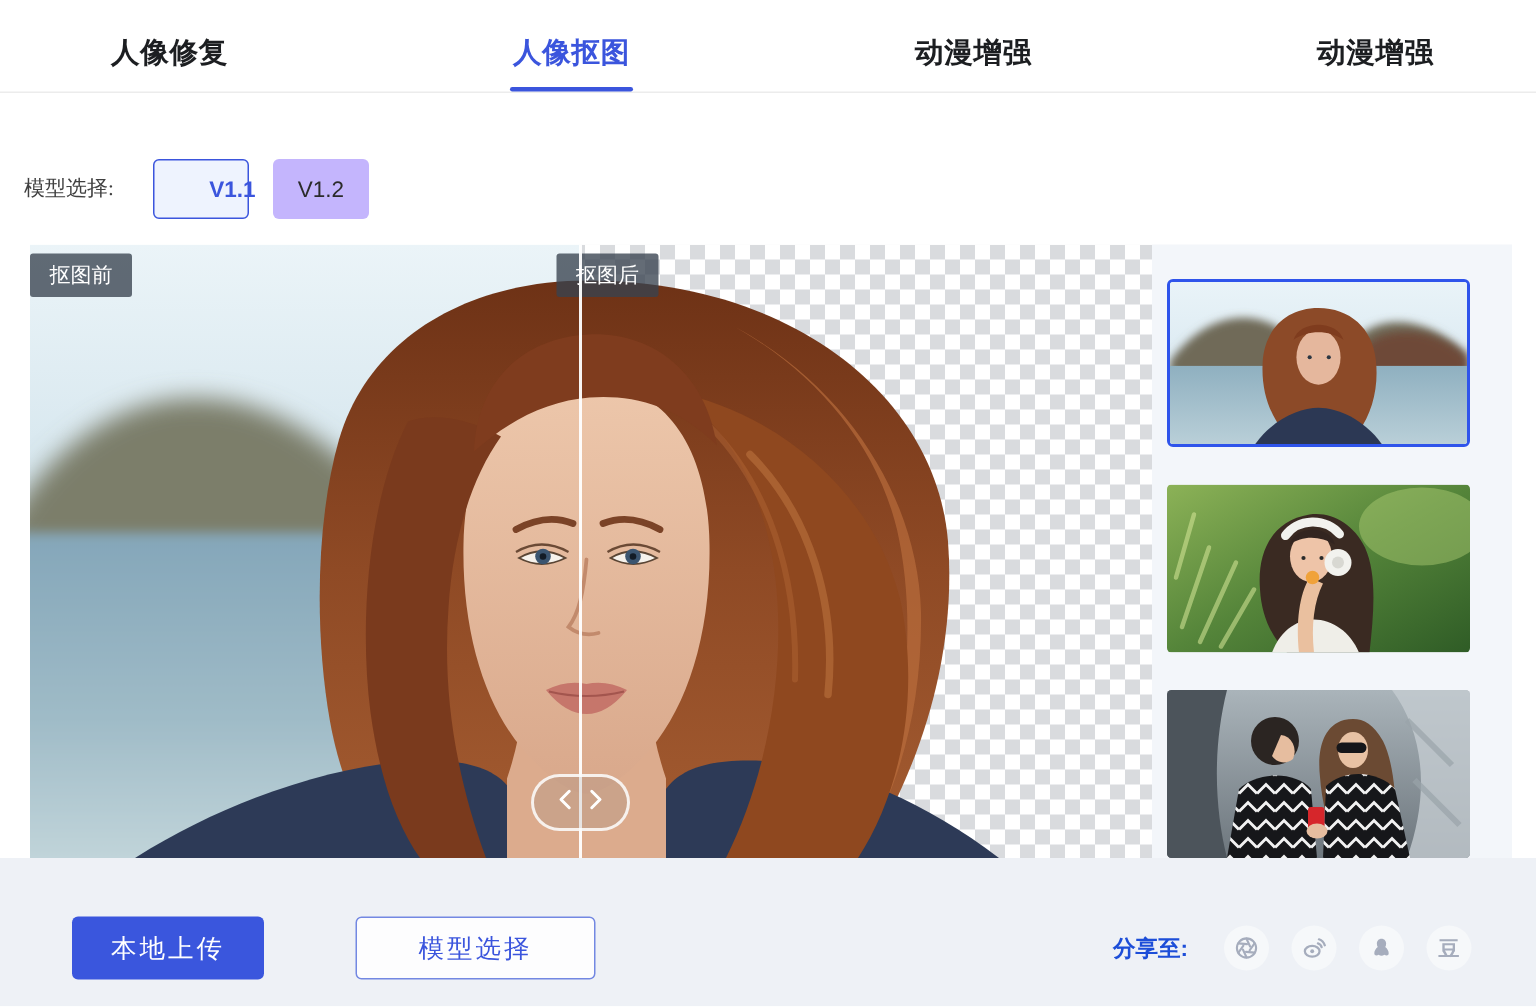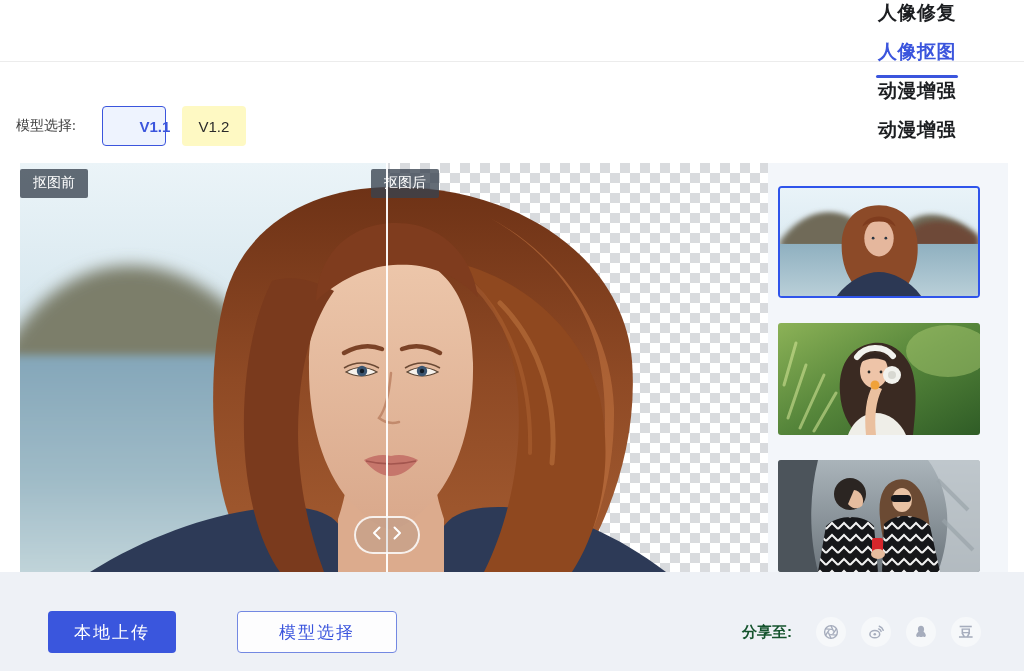--- a/index.html
+++ b/index.html
@@ -3,44 +3,44 @@
 <meta charset="utf-8">
 <style>
   * { margin:0; padding:0; box-sizing:border-box; }
   html,body { width:1024px; height:671px; background:#ffffff;
     font-family:"Liberation Sans", sans-serif; }
   .app { position:relative; width:1024px; height:671px; overflow:hidden; background:#fff; }
 
   
   .tabbar { position:absolute; left:0; top:0; width:1024px; height:62px;
     border-bottom:1px solid #ececec; display:flex; align-items:flex-end;
-    justify-content:space-between; padding:0 66px 0 72px;flex-direction:column; }
+    justify-content:space-between; padding:0 66px 0 72px; }
   .tab { position:relative; font-size:19px; font-weight:700; color:#1c1e21;
     padding:0 2px 13px 2px; cursor:pointer; letter-spacing:0.5px; white-space:nowrap; }
   .tab.active { color:#3b55dd; }
   .tab.active::after { content:""; position:absolute; left:0; right:0; bottom:0;
     height:3px; background:#3b55dd; border-radius:2px; }
 
   
   .model-row { position:absolute; left:16px; top:106px; height:40px;
     display:flex; align-items:center; }
   .model-label { font-size:14px; color:#404040; margin-right:26px;font-family:Liberation Serif, serif; }
   .model-btn { width:64px; height:40px; border-radius:4px; font-size:15px;
-    border:1px solid transparent; background:#fef9c3; color:#2b2b2b;
+    border:1px solid transparent; background:#c4b5fd; color:#2b2b2b;
     display:flex; align-items:center; justify-content:center; cursor:pointer;
     font-family:"Liberation Sans", sans-serif; }
   .model-btn + .model-btn { margin-left:16px; }
   .model-btn.selected { background:#eef3fe; border-color:#3b55dd; color:#3b55dd; font-weight:700;padding-left:42px; }
 
   
   .right-panel { position:absolute; left:768px; top:163px; width:240px; height:409px; background:#f3f6fa; }
   .bottom-strip { position:absolute; left:0; top:572px; width:1024px; height:99px; background:#eef1f6; }
 
   
-  .compare { position:absolute; left:20px; top:163px; width:748px; height:409px; overflow:hidden;font-family:Liberation Mono, monospace; }
+  .compare { position:absolute; left:20px; top:163px; width:748px; height:409px; overflow:hidden; }
   .compare svg.scene { position:absolute; inset:0; width:100%; height:100%; display:block; }
   .badge { position:absolute; top:6px; height:29px; line-height:29px; padding:0 13px;
     background:rgba(57,66,80,0.78); color:#fff; font-size:14px; border-radius:2px; }
   .badge.before { left:0; }
   .badge.after  { left:351px; }
   .divider-line { position:absolute; left:366px; top:0; width:2px; height:409px;
     background:rgba(255,255,255,0.95); cursor:ew-resize; }
   .handle { position:absolute; left:334px; top:353px; width:66px; height:38px;
     border:2px solid rgba(255,255,255,0.85); border-radius:19px;
     background:rgba(130,130,130,0.18); display:flex; align-items:center;
@@ -56,21 +56,21 @@
 
   
   .btn-upload { position:absolute; left:48px; top:611px; width:128px; height:42px;
     background:#3a56dd; color:#fff; font-size:17px; letter-spacing:2px;
     border:none; border-radius:4px; cursor:pointer; font-family:"Liberation Sans", sans-serif; }
   .btn-download { position:absolute; left:237px; top:611px; width:160px; height:42px;
     background:#fdfdfe; color:#3b55dd; font-size:17px; letter-spacing:2px;
     border:1px solid #7388e2; border-radius:4px; cursor:pointer; font-family:"Liberation Sans", sans-serif; }
   .share-row { position:absolute; left:742px; top:617px; height:30px;
     display:flex; align-items:center; }
-  .share-label { font-size:15px; font-weight:700; color:#14532d; margin-right:24px; }
+  .share-label { font-size:15px; font-weight:700; color:#1d4ed8; margin-right:24px; }
   .share-icon { width:30px; height:30px; border-radius:50%; background:#f6f8fa;
     display:flex; align-items:center; justify-content:center; margin-right:15px;
     cursor:pointer; color:#a6adbd; }
   .share-icon:last-child { margin-right:0; }
   .douban-glyph { font-size:14px; font-weight:700; color:#a6adbd; line-height:1; }
 </style>
 </head>
 <body>
 
 <div class="app">

